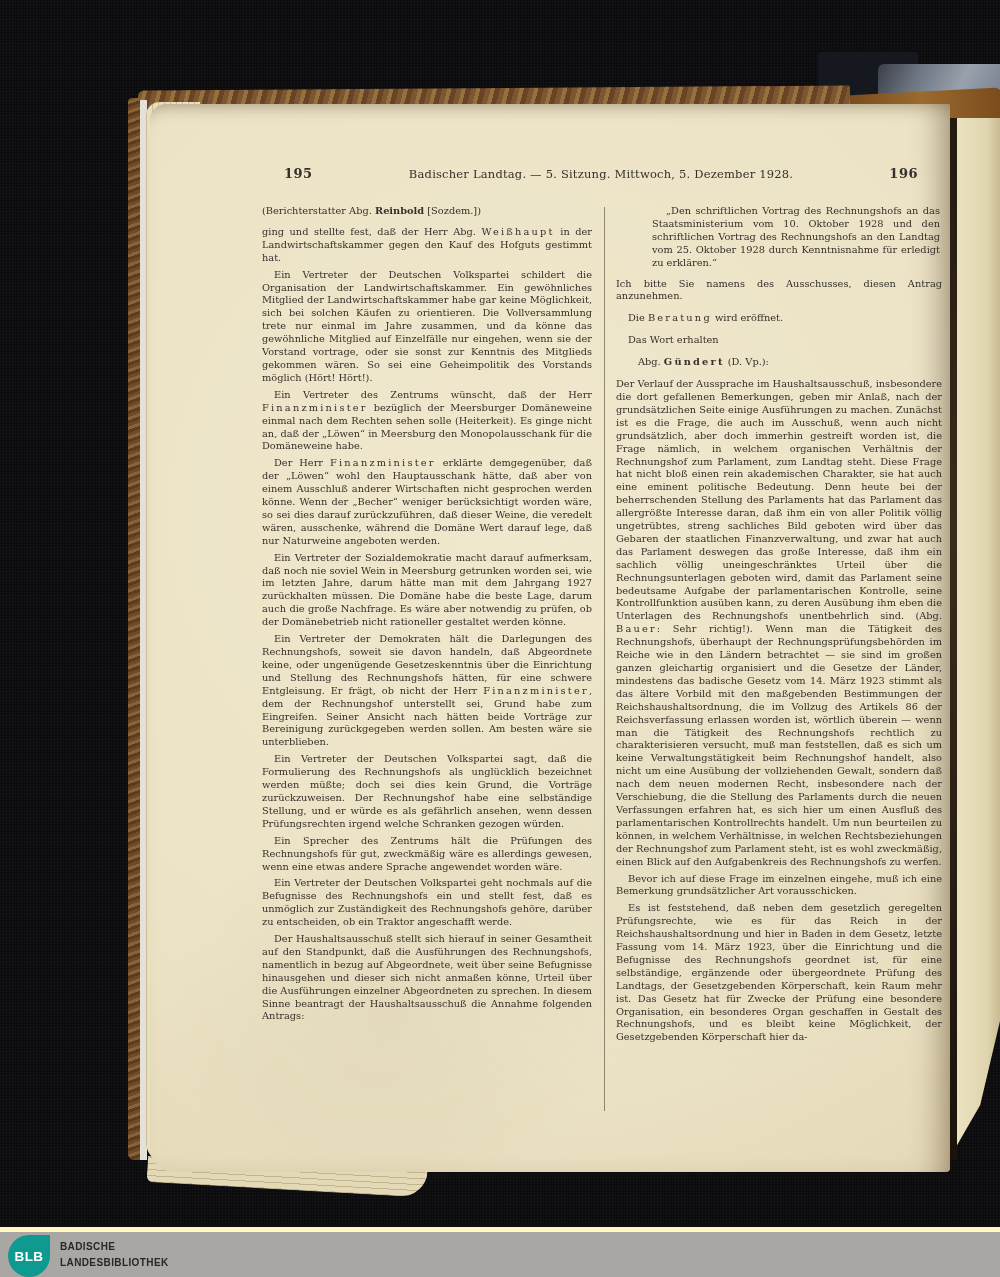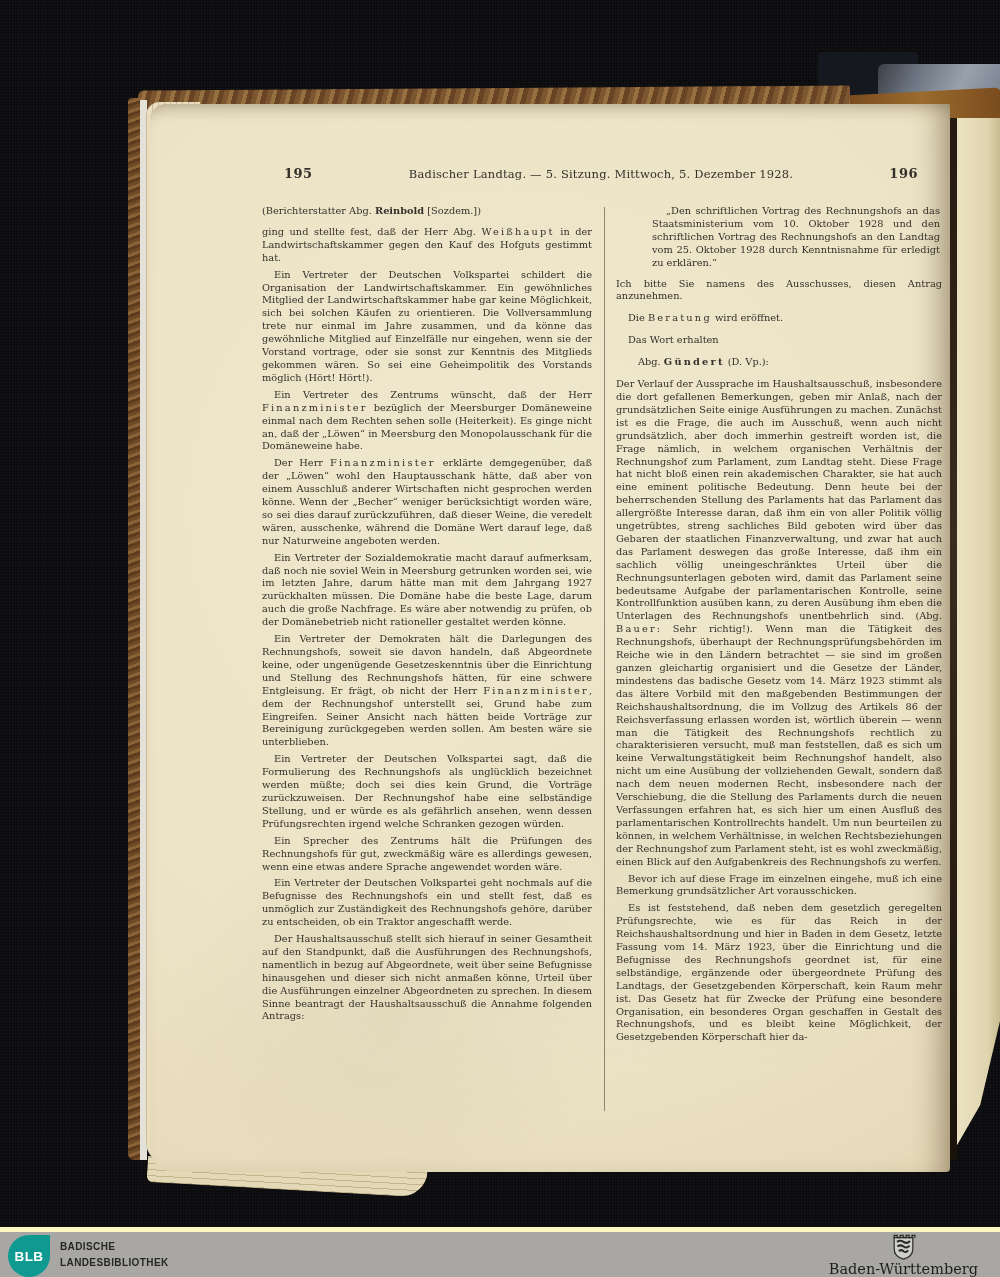--- a/index.html
+++ b/index.html
@@ -129,24 +129,14 @@
   </div>
 
   <div class="banner">
     <div class="blb-logo">
       <span>BLB</span>
     </div>
     <div class="library-name">
       <div>BADISCHE</div>
       <div>LANDESBIBLIOTHEK</div>
     </div>
-    <div class="bw-block">
-      <svg width="25" height="28" viewBox="0 0 26 30">
-        <path d="M3 5 h20 v12 c0 7 -6 10 -10 11 c-4 -1 -10 -3 -10 -11 z" fill="#cfceca" stroke="#2b2b29" stroke-width="1.3"></path>
-        <path d="M3 5 v-2.4 h3.2 v2.4 h3.2 v-2.4 h3.2 v2.4 h3.2 v-2.4 h3.2 v2.4 h3.2 v-2.4 h3 v2.4" fill="none" stroke="#2b2b29" stroke-width="1.4"></path>
-        <path d="M6 9.5 q3.5 -2.5 7 0 q3.5 2.5 7 -1" fill="none" stroke="#2b2b29" stroke-width="2.2"></path>
-        <path d="M6.5 14.5 q3.2 -2.5 6.5 0 q3.2 2.5 6.5 -1" fill="none" stroke="#2b2b29" stroke-width="2.2"></path>
-        <path d="M8 19.5 q2.6 -2.2 5 0 q2.6 2.2 5 -0.8" fill="none" stroke="#2b2b29" stroke-width="2.2"></path>
-      </svg>
-      <div class="state-name">Baden-Württemberg</div>
-    </div>
   </div>
 </div>
 
 </body></html>

